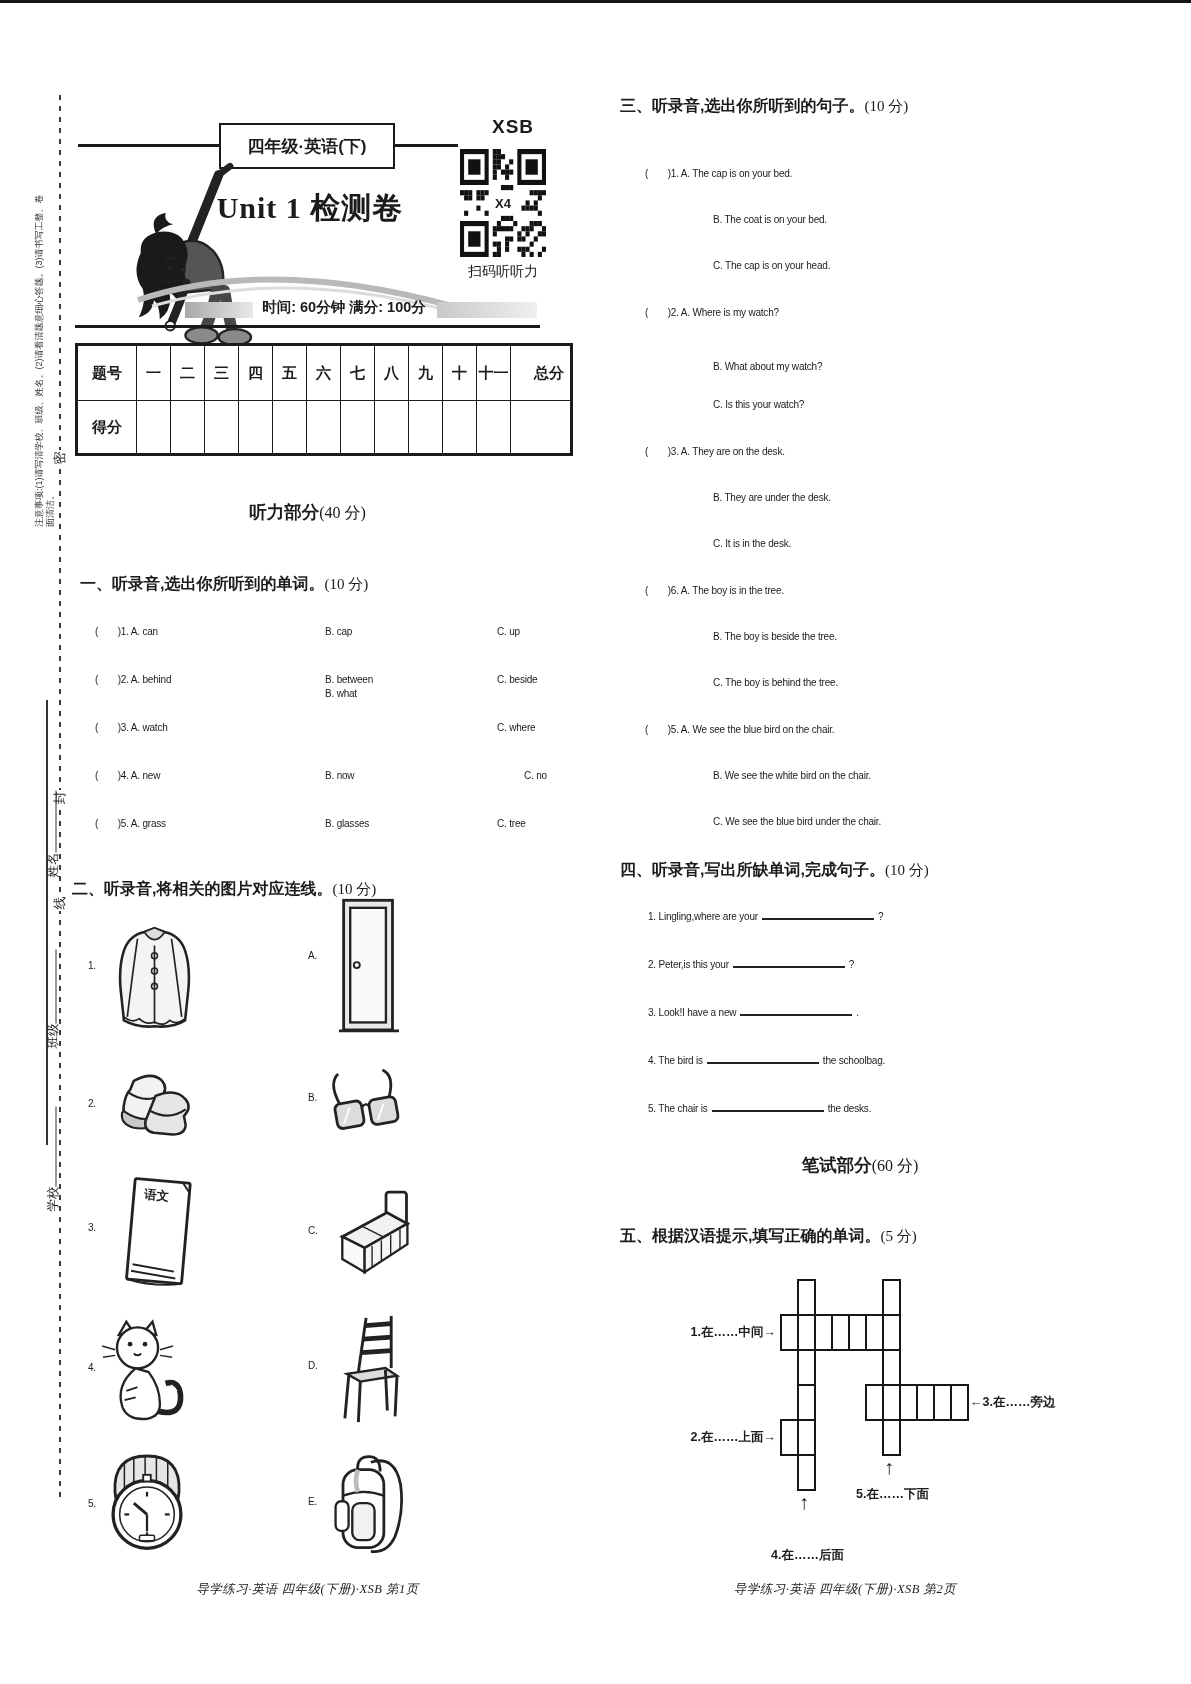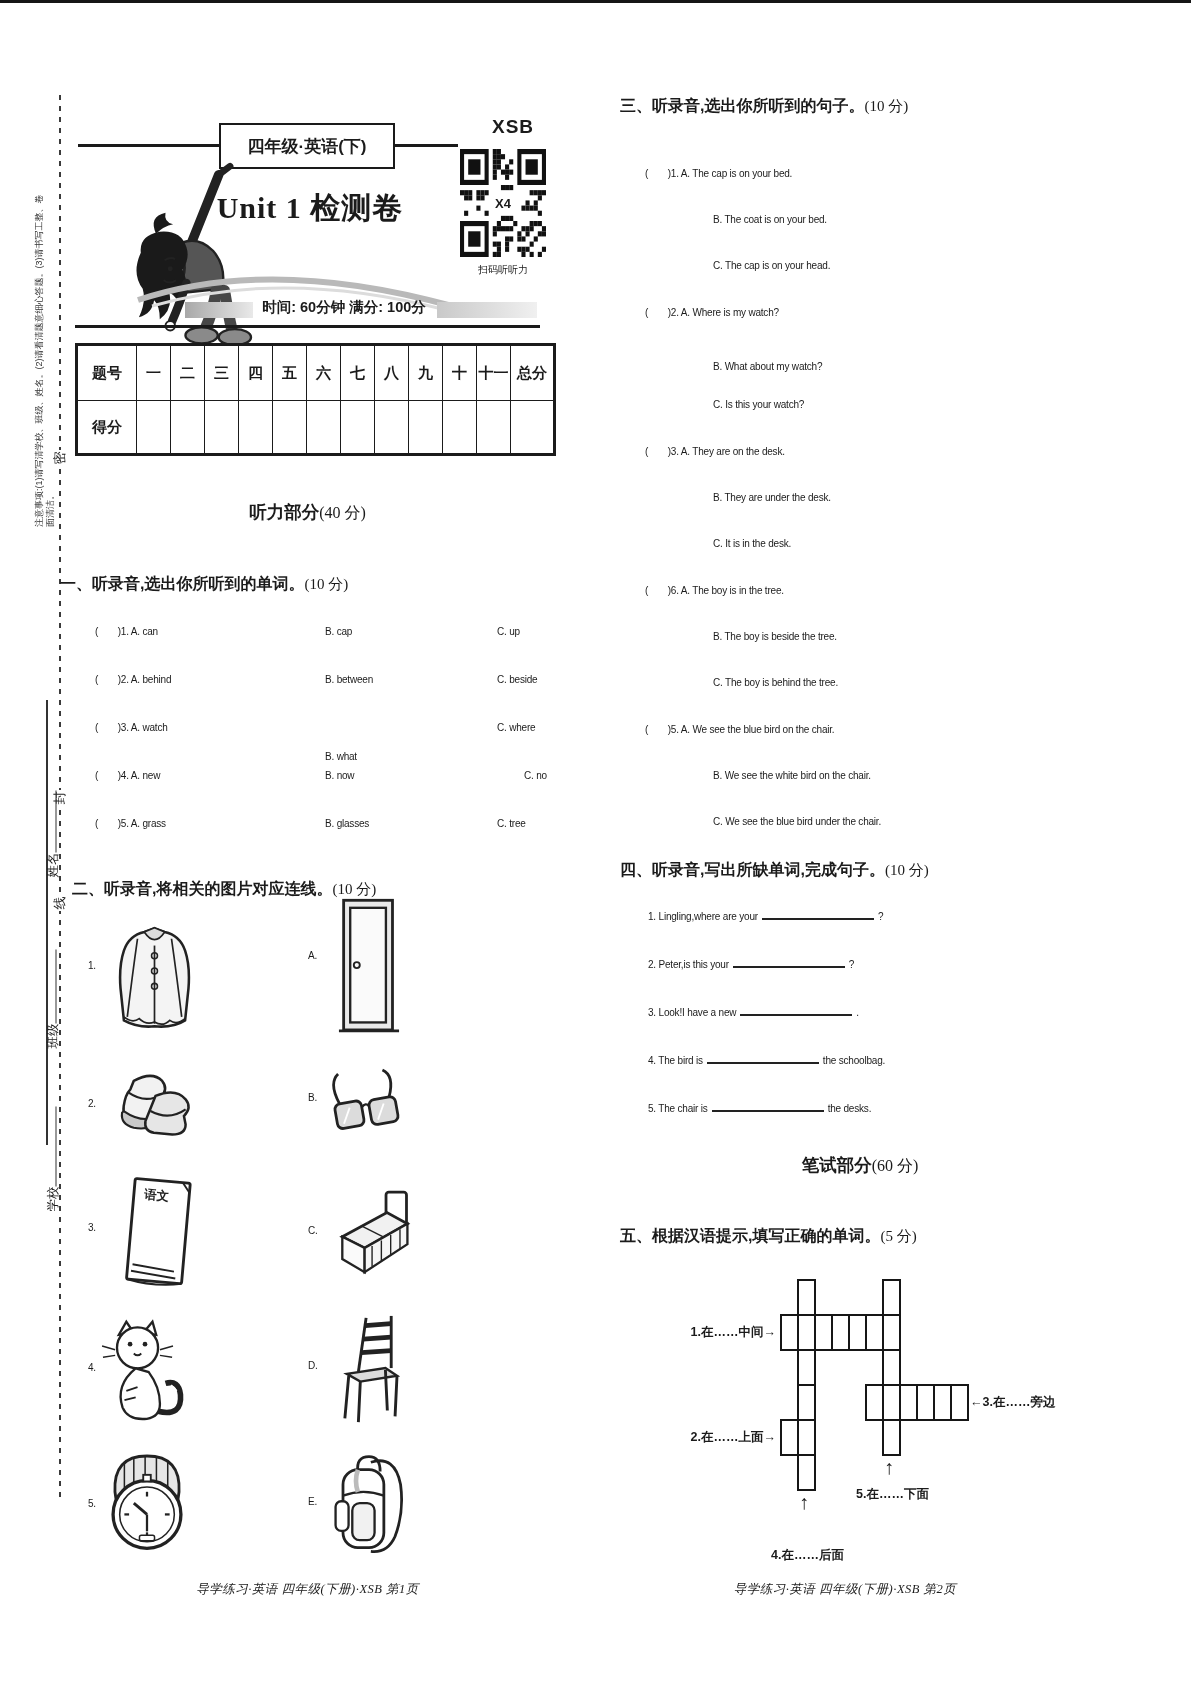--- a/index.html
+++ b/index.html
@@ -152,21 +152,21 @@
           <rect x="14" y="0" width="7" height="7" fill="#111"></rect>
           <rect x="15" y="1" width="5" height="5" fill="#fff"></rect>
           <rect x="16" y="2" width="3" height="3" fill="#111"></rect>
           <rect x="0" y="14" width="7" height="7" fill="#111"></rect>
           <rect x="1" y="15" width="5" height="5" fill="#fff"></rect>
           <rect x="2" y="16" width="3" height="3" fill="#111"></rect>
         </svg>
       </div>
     <div class="abs" style="left:50%;top:50%;transform:translate(-50%,-50%);background:#fff;padding:1px 3px;font-size:13px;font-weight:700;">X4</div>
   </div>
-  <div class="abs" style="left:448px;top:263px;width:110px;text-align:center;font-size:10px;font-family:'Liberation Serif',serif;">扫码听听力</div>
+  <div class="abs" style="left:448px;top:263px;width:110px;text-align:center;font-size:14px;font-family:'Liberation Serif',serif;">扫码听听力</div>
 
   <div class="abs serif" style="left:180px;top:188px;width:260px;text-align:center;font-size:30px;font-weight:700;letter-spacing:1px;">Unit 1 检测卷</div>
 
   <div class="abs" style="left:80px;top:146px;width:190px;height:200px;">
     <svg viewBox="0 0 200 210" width="190" height="200">
       <path d="M118 100 L146 30" stroke="#222" stroke-width="10" stroke-linecap="round" fill="none"></path>
       <path d="M146 30 l12 -9" stroke="#222" stroke-width="7" stroke-linecap="round" fill="none"></path>
       <path d="M96 108 Q120 90 140 110 Q154 126 150 150 L112 154 Q92 130 96 108 Z" fill="#555" stroke="#222" stroke-width="2.5"></path>
       <path d="M144 150 Q140 174 132 192" stroke="#474747" stroke-width="12" stroke-linecap="round" fill="none"></path>
       <path d="M152 152 Q156 176 160 194" stroke="#474747" stroke-width="12" stroke-linecap="round" fill="none"></path>
@@ -204,21 +204,21 @@
         <td style="width:33px;">二</td>
         <td style="width:33px;">三</td>
         <td style="width:33px;">四</td>
         <td style="width:33px;">五</td>
         <td style="width:33px;">六</td>
         <td style="width:33px;">七</td>
         <td style="width:33px;">八</td>
         <td style="width:33px;">九</td>
         <td style="width:33px;">十</td>
         <td style="width:33px;">十一</td>
-        <td style="width:42px;">总分</td>
+        <td style="width:42px;padding-left:17px;">总分</td>
       </tr>
       <tr>
         <td>得分</td>
         <td></td>
             <td></td>
             <td></td>
         <td></td>
             <td></td>
             <td></td>
         <td></td>
@@ -229,31 +229,31 @@
             <td></td>
       </tr>
     </tbody>
       </table>
   </div>
 
   <div class="abs" style="left:75px;top:500px;width:465px;text-align:center;">
     <span style="font-size:17.5px;font-weight:700;">听力部分</span><span class="pts" style="font-size:16px;">(40 分)</span>
   </div>
 
-  <div class="abs" style="left:60px;top:574px;">
+  <div class="abs" style="left:80px;top:574px;">
     <span class="sec-title">一、听录音,选出你所听到的单词。</span><span class="pts" style="font-size:15px;">(10 分)</span>
   </div>
   <div class="abs opt" style="left:95px;top:626px;">(  )1. A. can</div>
   <div class="abs opt" style="left:325px;top:626px;">B. cap</div>
   <div class="abs opt" style="left:497px;top:626px;">C. up</div>
   <div class="abs opt" style="left:95px;top:674px;">(  )2. A. behind</div>
   <div class="abs opt" style="left:325px;top:674px;">B. between</div>
   <div class="abs opt" style="left:497px;top:674px;">C. beside</div>
   <div class="abs opt" style="left:95px;top:722px;">(  )3. A. watch</div>
-  <div class="abs opt" style="left:325px;top:751px;text-align:center;">B. what</div>
+  <div class="abs opt" style="left:325px;top:688px;text-align:center;">B. what</div>
   <div class="abs opt" style="left:497px;top:722px;">C. where</div>
   <div class="abs opt" style="left:95px;top:770px;">(  )4. A. new</div>
   <div class="abs opt" style="left:325px;top:770px;">B. now</div>
   <div class="abs opt" style="left:497px;top:770px;margin-left:27px;">C. no</div>
   <div class="abs opt" style="left:95px;top:818px;">(  )5. A. grass</div>
   <div class="abs opt" style="left:325px;top:818px;">B. glasses</div>
   <div class="abs opt" style="left:497px;top:818px;">C. tree</div>
 
   <div class="abs" style="left:72px;top:879px;">
     <span class="sec-title">二、听录音,将相关的图片对应连线。</span><span class="pts" style="font-size:15px;">(10 分)</span>

